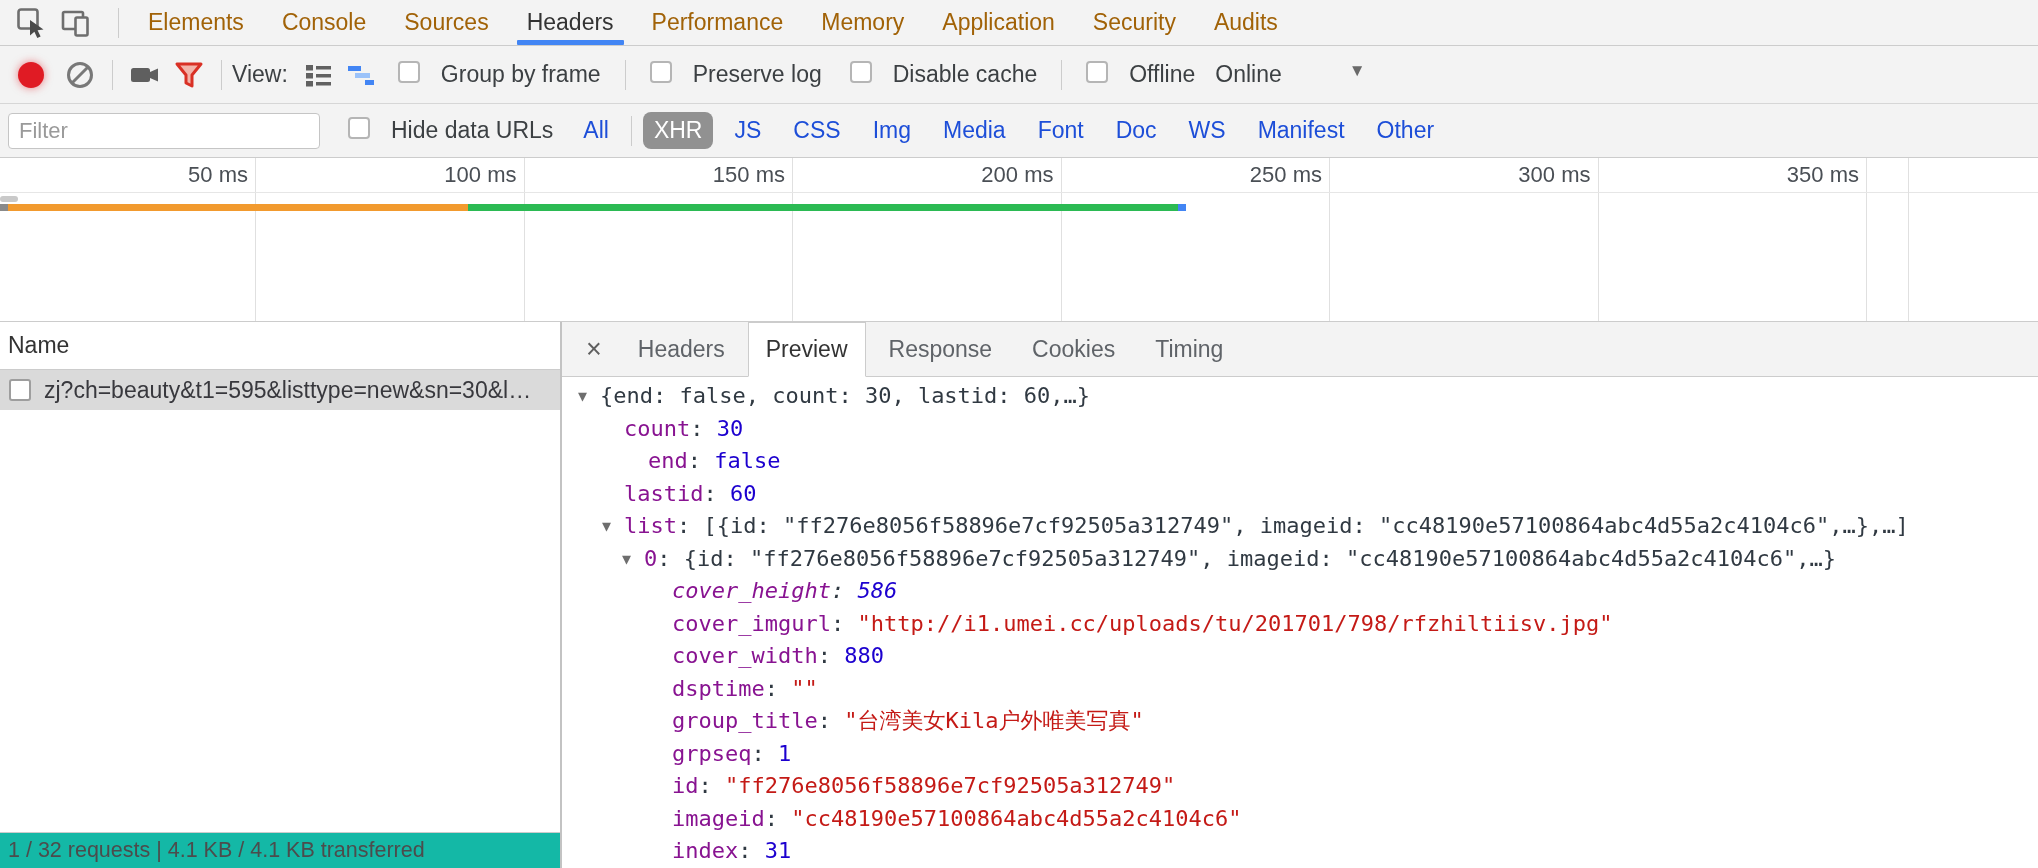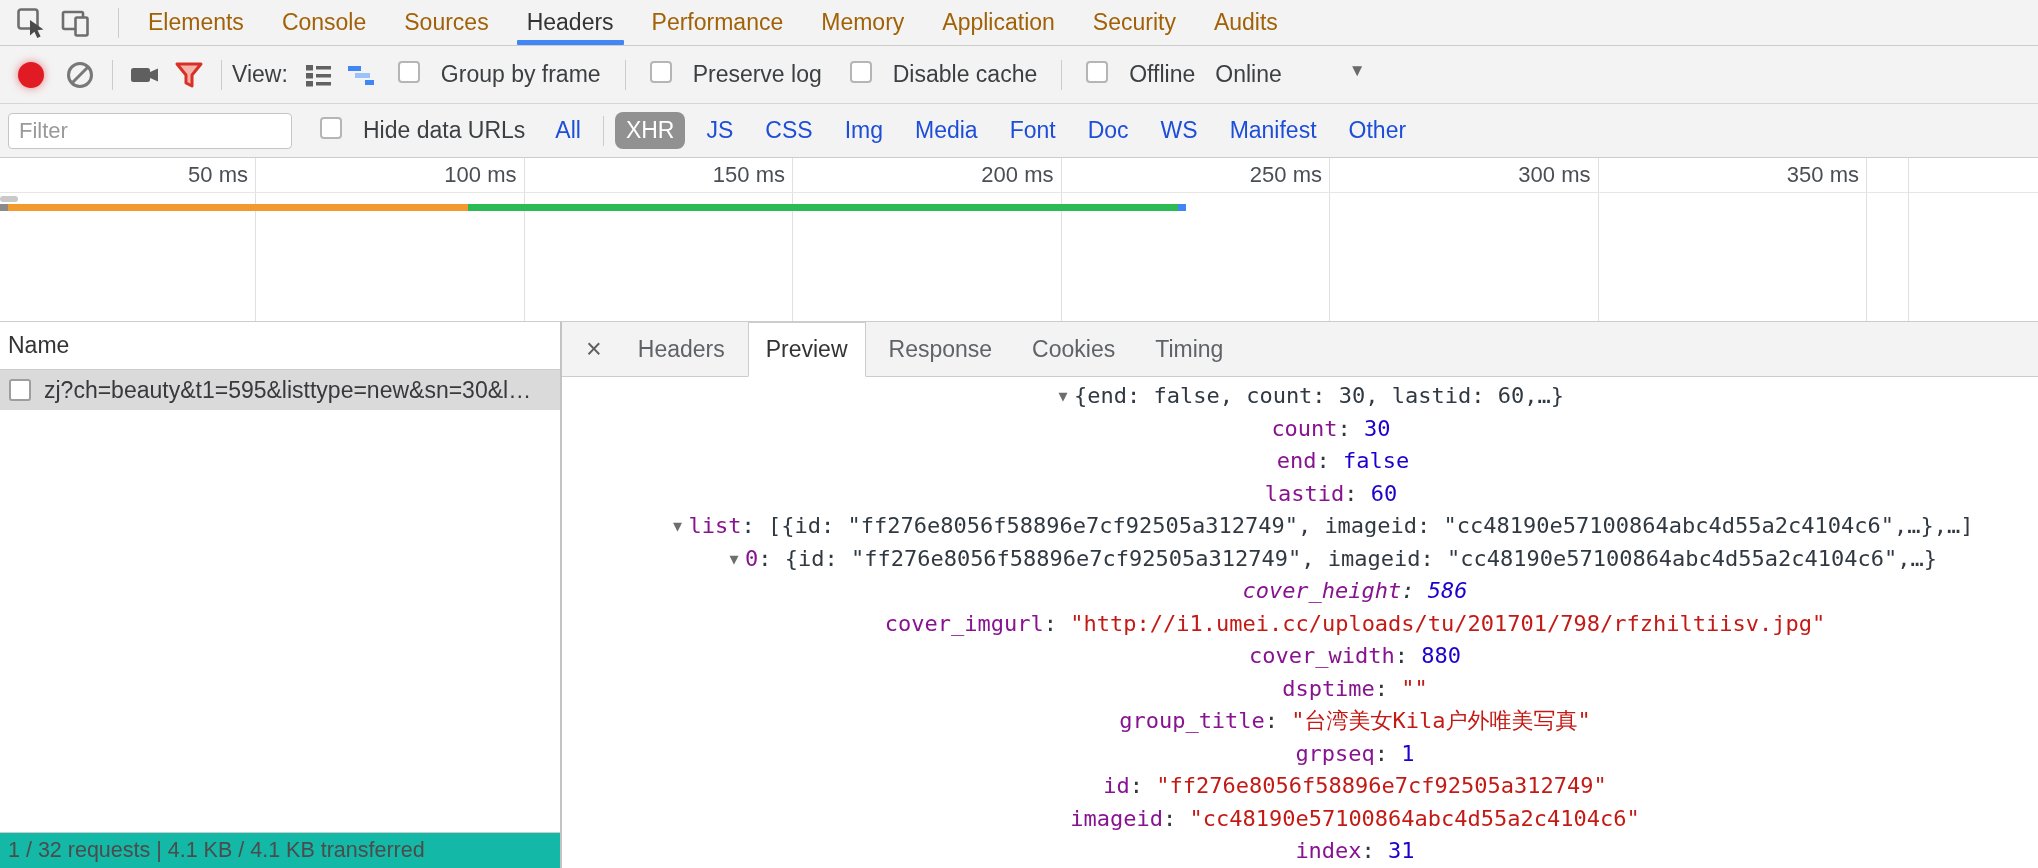--- a/index.html
+++ b/index.html
@@ -27,42 +27,42 @@
              box-shadow:0 0 8px rgba(224,27,36,.55); margin:0 14px 0 6px; }
   .lbl { color:#3c4043; white-space:nowrap; }
   .chk { width:22px; height:22px; background:#fff; border:2px solid #b5b5b5;
          border-radius:4px; flex:0 0 auto; }
   .chk-item { display:flex; align-items:flex-start; gap:21px; margin:0 14px; white-space:nowrap; color:#3c4043; }
   .caret { color:#6a6a6a; font-size:17px; margin-left:46px; }
 
   
   .filterbar { height:54px; background:#f3f3f3; border-bottom:1px solid #ccc;
                display:flex; align-items:center; padding:0 8px; flex:0 0 auto; }
-  .filter-input { width:284px; height:36px; border:1px solid #c5c5c5; border-radius:4px;
+  .filter-input { width:312px; height:36px; border:1px solid #c5c5c5; border-radius:4px;
                   background:#fff; font-family:inherit; font-size:22px; padding:0 10px; color:#333; outline:none; }
   .filter-input::placeholder { color:#9a9a9a; }
   .ftype { padding:5px 11px; margin:0 5px; border-radius:8px; color:#1d4ed8; white-space:nowrap; }
   .ftype.sel { background:var(--pill,#919191); color:#fff; }
 
   
   .overview { position:relative; height:164px; background:#fff; border-bottom:1px solid #ccc;
               flex:0 0 auto; overflow:hidden; }
   .ticks { position:absolute; inset:0; display:flex; }
   .tick-cell { width:268.5px; height:100%; border-right:1px solid #e0e0e0;
                display:flex; justify-content:flex-end; }
   .tick-cell.first { width:256px; }
   .tick-cell span { color:#4a4f55; font-size:22px; line-height:34px; padding-right:7px; white-space:nowrap; }
   .tick-hline { position:absolute; left:0; right:0; top:34px; height:1px; background:#e6e6e6; }
   .edge-line { position:absolute; top:0; bottom:0; left:1908px; width:1px; background:#e0e0e0; }
   .mini-bar { position:absolute; left:0; top:38px; width:18px; height:6px; background:#c9c9c9; border-radius:3px; }
   .wf-bar { position:absolute; left:0; top:46px; height:7px; display:flex; }
   .wf-bar span { height:7px; }
 
   
-  .split { flex:1 1 auto; display:flex; min-height:0;text-align:center; }
+  .split { flex:1 1 auto; display:flex; min-height:0; }
   .left { width:562px; flex:0 0 auto; display:flex; flex-direction:column; border-right:2px solid #c3c3c3; }
   .name-header { height:48px; border-bottom:1px solid #ccc; display:flex; align-items:center;
                  padding-left:8px; color:#333; }
   .req-rows { flex:1 1 auto; overflow:hidden; }
   .req-row { height:40px; background:var(--sel-row,#dadada); display:flex; align-items:center; padding-left:9px; }
   .req-row .chk { width:22px; height:22px; border:2px solid #9e9e9e; border-radius:3px; }
   .req-name { margin-left:13px; color:#38383d; white-space:nowrap; overflow:hidden; text-overflow:ellipsis; }
   .summary { height:36px; background:#14b8a6; border-top:1px solid #ccc; display:flex;
              align-items:center; padding-left:8px; font-size:21.5px; color:#4c4c4c; flex:0 0 auto; }
 

